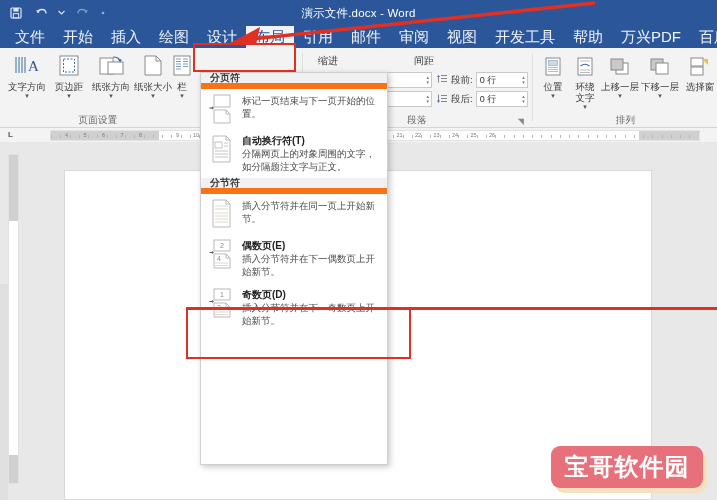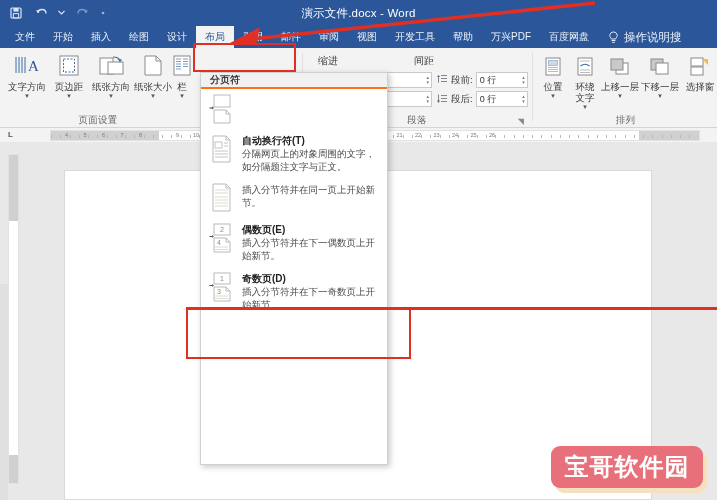--- a/index.html
+++ b/index.html
@@ -27,21 +27,21 @@
     font-size: 11.5px; color: #ffffff; letter-spacing: .2px;
   }
 
   
   .tabbar {
     position: absolute; left: 0; top: 26px; width: 717px; height: 22px;
     background: #2b579a; color: #fff;
   }
   .tabs { display: flex; align-items: stretch; height: 22px; padding-left: 6px; }
   .tab {
-    font-size: 10px; color: #eef2f9; padding: 0 9px;
+    font-size: 15px; color: #eef2f9; padding: 0 9px;
     display: flex; align-items: center; height: 22px; white-space: nowrap;
   }
   .tab.active { background: #f3f3f3; color: #2b579a; font-weight: normal; }
   .tellme { display: flex; align-items: center; gap: 5px; padding-left: 10px; font-size: 11.5px; color: #eef2f9; }
   .bulb { width: 11px; height: 13px; }
 
   
   .ribbon {
     position: absolute; left: 0; top: 48px; width: 717px; height: 80px;
     background: #f3f3f3;
@@ -110,21 +110,21 @@
   .lsidebar { position: absolute; left: 0; top: 142px; width: 8px; height: 358px; background: #e0e0e0; }
 
   
   .menu {
     position: absolute; left: 200px; top: 72px; width: 188px; height: 393px;
     background: #ffffff; border: 1px solid #d0d0d0;
     box-shadow: 2px 2px 6px rgba(0,0,0,.22);
     overflow: hidden;
   }
   .menu-head {
-    height: 16px; background: #f1f1f1; border-bottom: 2px solid #f97316;
+    height: 16px; background: #f1f1f1; border-bottom: 6px solid #f97316;
     display: flex; align-items: center; padding-left: 9px;
     font-size: 10px; color: #3b3b3b; font-weight: bold;
   }
   .mitem { display: flex; padding: 5px 6px 5px 8px; gap: 7px; }
   .mitem .micon { width: 26px; min-width: 26px; height: 30px; position: relative; }
   .mitem .mtext { flex: 1; }
   .mitem .mtitle { font-size: 10px; color: #222; font-weight: bold; line-height: 13px; }
   .mitem .mdesc { font-size: 9.5px; color: #4a4a4a; line-height: 12.5px; margin-top: 1px; }
 
   .hlbox {
@@ -555,20 +555,21 @@
       <div class="micon">
         <svg width="26" height="30" viewBox="0 0 26 30">
           <rect x="5" y="1" width="16" height="12" class="sheetline"></rect>
           <path d="M5 16 H17 L21 20 V29 H5 Z" class="sheetline"></path>
           <path d="M17 16 V20 H21" class="sheetline"></path>
           <path d="M0.5 14 L3.5 14" stroke="#555" stroke-width="1.2"></path>
           <path d="M3.2 12.3 L5 14 L3.2 15.7 Z" fill="#555"></path>
         </svg>
       </div>
       <div class="mtext">
+        <div class="mdesc">标记一页结束与下一页开始的位置。</div>
       </div>
     </div>
 
 
     <div class="mitem">
       <div class="micon">
         <svg width="26" height="30" viewBox="0 0 26 30">
           <path d="M4 2 H17 L21 6 V28 H4 Z" class="sheetline"></path>
           <path d="M17 2 V6 H21" class="sheetline"></path>
           <rect x="6" y="8" width="7" height="6" fill="none" stroke="#bdbdbd" stroke-width=".9"></rect>
@@ -580,20 +581,21 @@
             <line x1="6" y1="23" x2="19" y2="23"></line>
           </g>
         </svg>
       </div>
       <div class="mtext">
         <div class="mtitle">自动换行符(T)</div>
         <div class="mdesc">分隔网页上的对象周围的文字，如分隔题注文字与正文。</div>
       </div>
     </div>
 
+    <div class="menu-head">分节符</div>
 
 
     <div class="mitem">
       <div class="micon">
         <svg width="26" height="30" viewBox="0 0 26 30">
           <path d="M4 1 H17 L21 5 V28 H4 Z" class="sheetline"></path>
           <path d="M17 1 V5 H21" class="sheetline"></path>
           <g stroke="#cfcfcf" stroke-width=".8">
               <line x1="6" y1="7" x2="19" y2="7"></line>
               <line x1="6" y1="10" x2="19" y2="10"></line>

